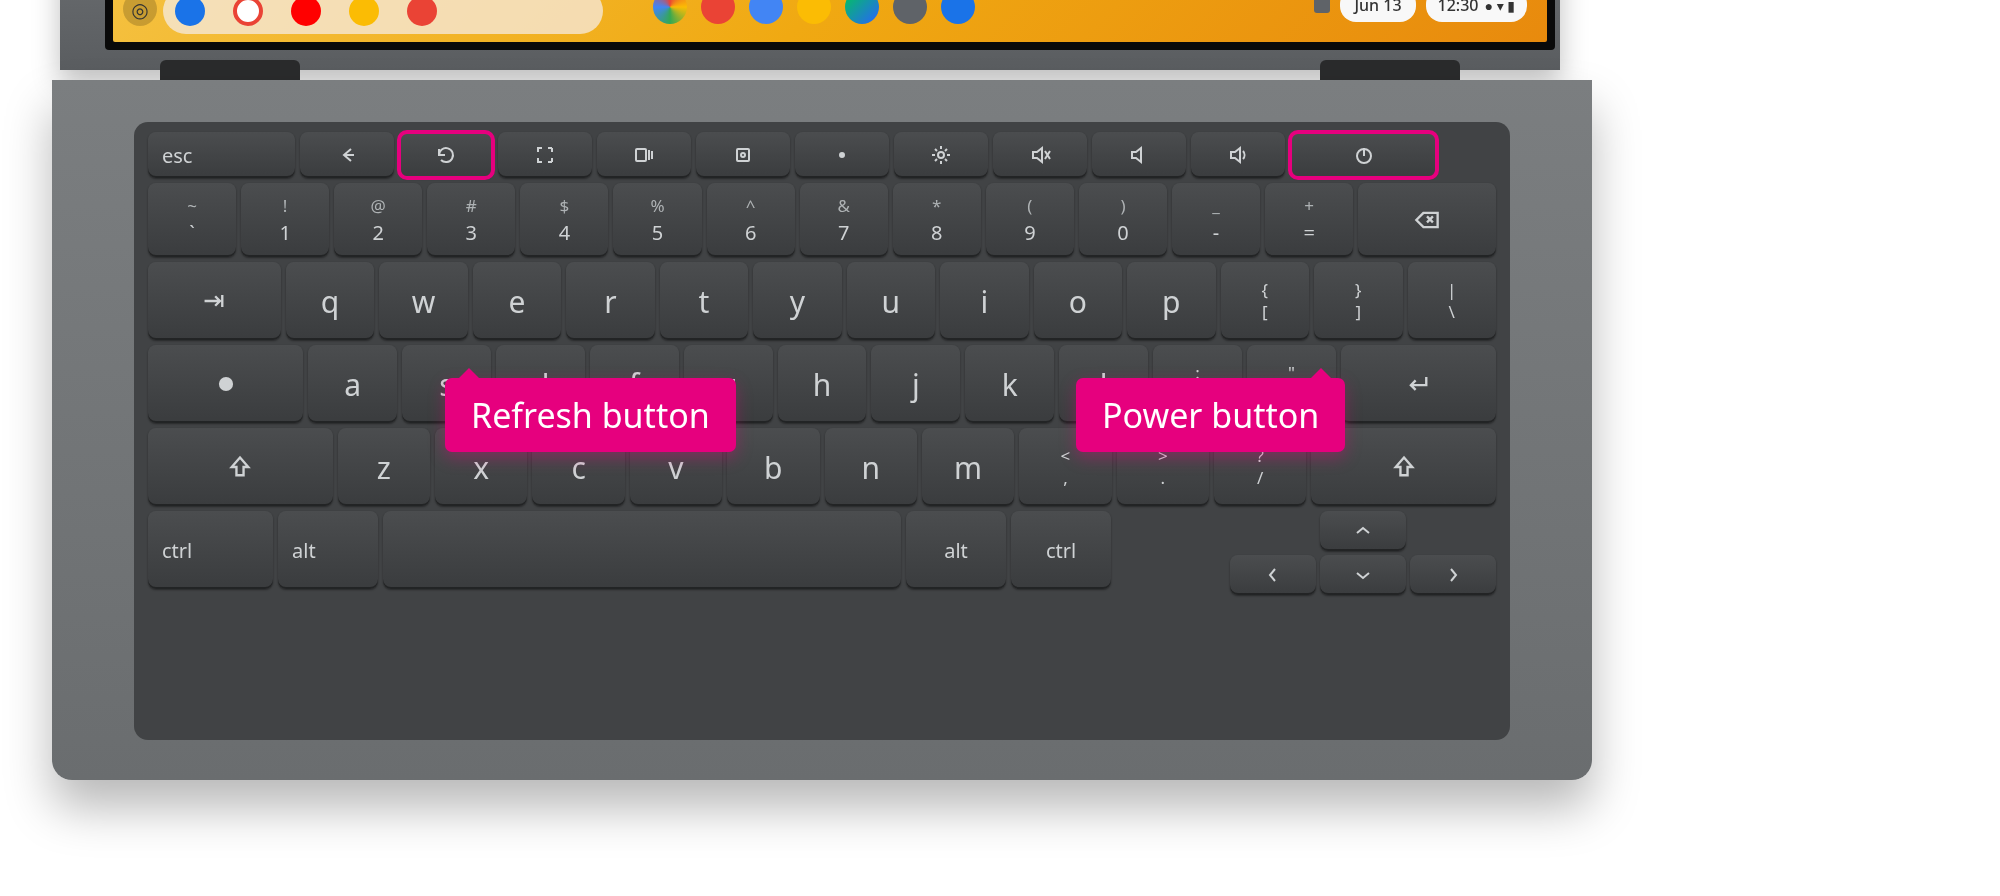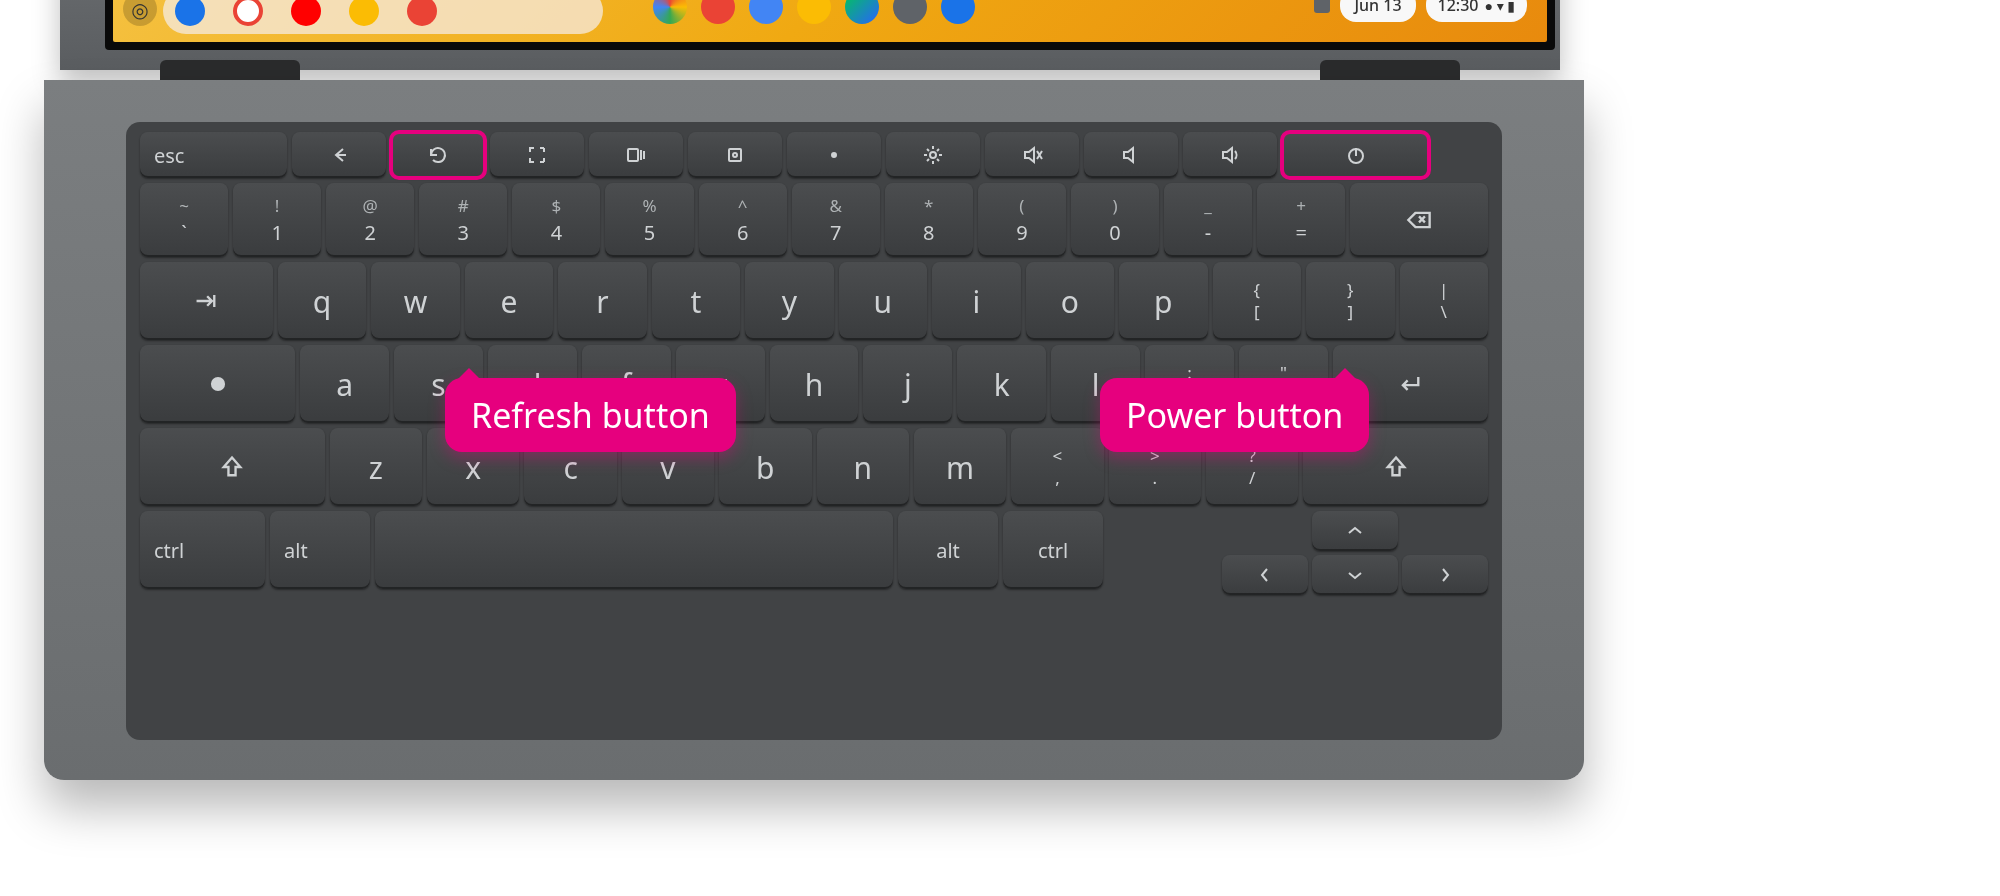--- a/index.html
+++ b/index.html
@@ -16,46 +16,46 @@
 .center-apps{position:absolute;left:540px;top:42px;display:flex;gap:14px}
 .app-icon{width:34px;height:34px;border-radius:50%}
 .system-tray{position:absolute;right:20px;top:40px;display:flex;align-items:center;gap:10px}
 .tray-date{background:#f8f8f8;border-radius:16px;padding:6px 14px;font-size:16px;color:#333;font-weight:500}
 .tray-time{background:#f8f8f8;border-radius:16px;padding:6px 12px;font-size:16px;color:#333;font-weight:500;display:flex;align-items:center;gap:6px}
 .tray-icon{width:16px;height:16px;border-radius:3px}
 
 
 .hinge{position:absolute;top:110px;width:140px;height:40px;background:#2a2b2c;border-radius:6px}
 .hinge.l{left:120px}.hinge.r{right:120px}
-.deck{position:absolute;left:4px;top:130px;width:100%;height:700px;background:linear-gradient(180deg,#7b7e80 0%,#6a6d6f 100%);border-radius:0 0 20px 20px;box-shadow:0 28px 48px rgba(0,0,0,.28)}
+.deck{position:absolute;left:12px;top:130px;width:100%;height:700px;background:linear-gradient(180deg,#7b7e80 0%,#6a6d6f 100%);border-radius:0 0 20px 20px;box-shadow:0 28px 48px rgba(0,0,0,.28)}
 .kb-well{position:absolute;left:82px;top:42px;right:82px;bottom:40px;background:#414345;border-radius:14px;padding:10px 14px}
 
 
 .row{display:flex;gap:5px;margin-bottom:5px}
 .key{background:linear-gradient(180deg,#4b4d4f,#3a3c3e);color:#cfd2d4;border-radius:8px;display:flex;align-items:center;justify-content:center;font-size:28px;box-shadow:inset 0 -2px 0 rgba(0,0,0,.4),0 1px 2px rgba(0,0,0,.4);user-select:none;position:relative}
 .key.fn{height:46px;width:94px;font-size:22px}
 .key.num{height:74px;width:94px;flex-direction:column;font-size:20px}
 .key.num .top{font-size:17px;margin-bottom:2px;color:#aeb2b4}
 .key.std{height:78px;width:98px;font-size:30px}
 .key.wide{width:147px}
 .key.wider{width:171px}
 .key.xl{width:196px}
 .key.space{width:518px}
 .key.small{height:40px;width:86px;font-size:18px}
 .key.bottom{height:78px}
 .key.txt{font-size:20px}
 .key.lefttxt{justify-content:flex-start;padding-left:14px}
 .highlight{outline:4px solid #e6007e;outline-offset:-2px;border-radius:8px}
 
 
-.label{position:absolute;background:#e6007e;color:#fff;font-size:34px;padding:14px 26px;border-radius:17px;font-weight:400;white-space:nowrap;box-shadow:0 6px 16px rgba(230,0,126,.35)}
+.label{position:absolute;background:#e6007e;color:#fff;font-size:34px;padding:14px 26px;border-radius:7px;font-weight:400;white-space:nowrap;box-shadow:0 6px 16px rgba(230,0,126,.35)}
 .label::before{content:'';position:absolute;top:-24px;width:0;height:0;border:14px solid transparent;border-bottom-color:#e6007e}
 .label.l1{left:445px;top:378px}
 .label.l1::before{left:10px}
-.label.l2{left:1100px;top:378px}
+.label.l2{left:1076px;top:378px}
 .label.l2::before{right:10px}
 
 svg{width:22px;height:22px;fill:none;stroke:#cfd2d4;stroke-width:2}
 .key.std svg,.key.num svg{width:26px;height:26px}
 .arrow-grid{display:grid;grid-template-columns:repeat(3,86px);grid-template-rows:40px 40px;gap:4px;margin-left:auto}
 </style>
 </head>
 <body>
 
 <div class="laptop">

